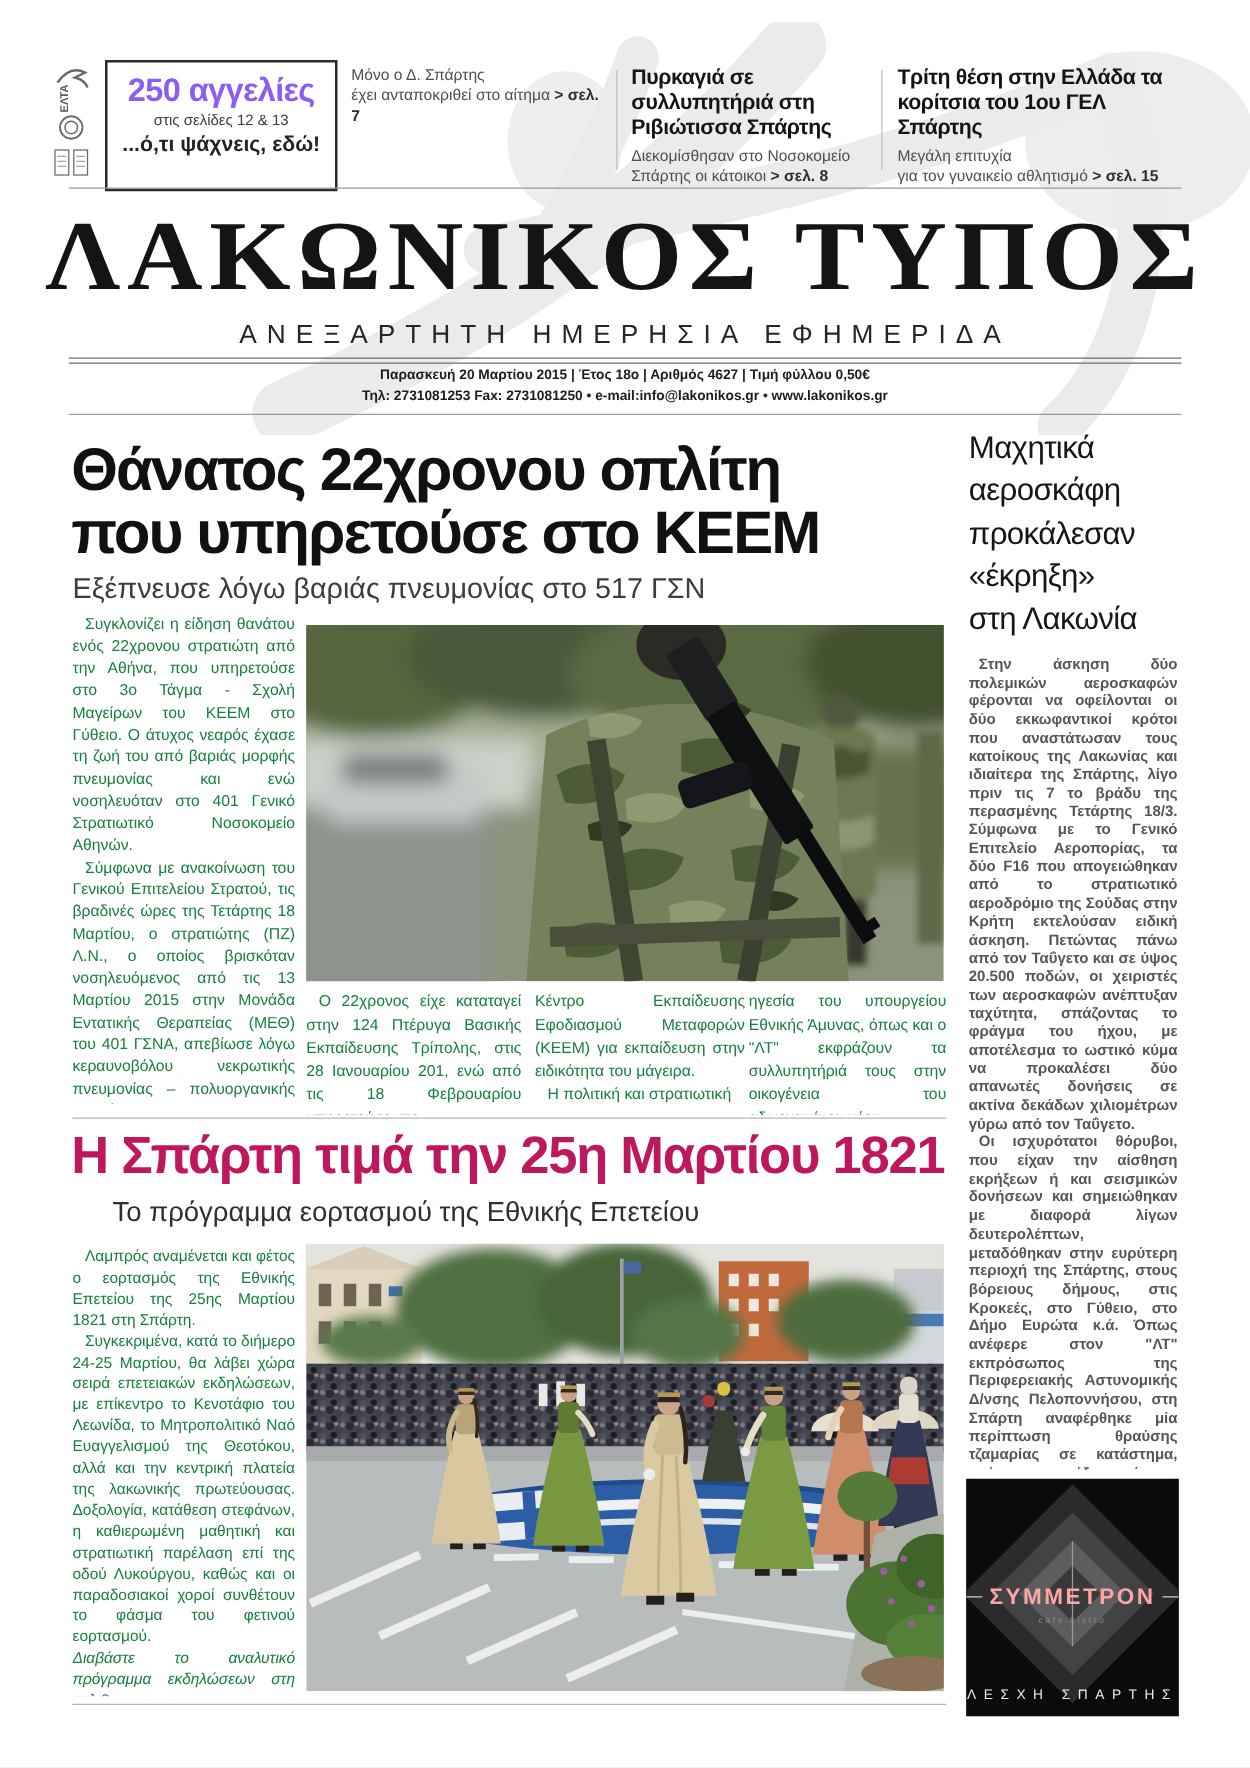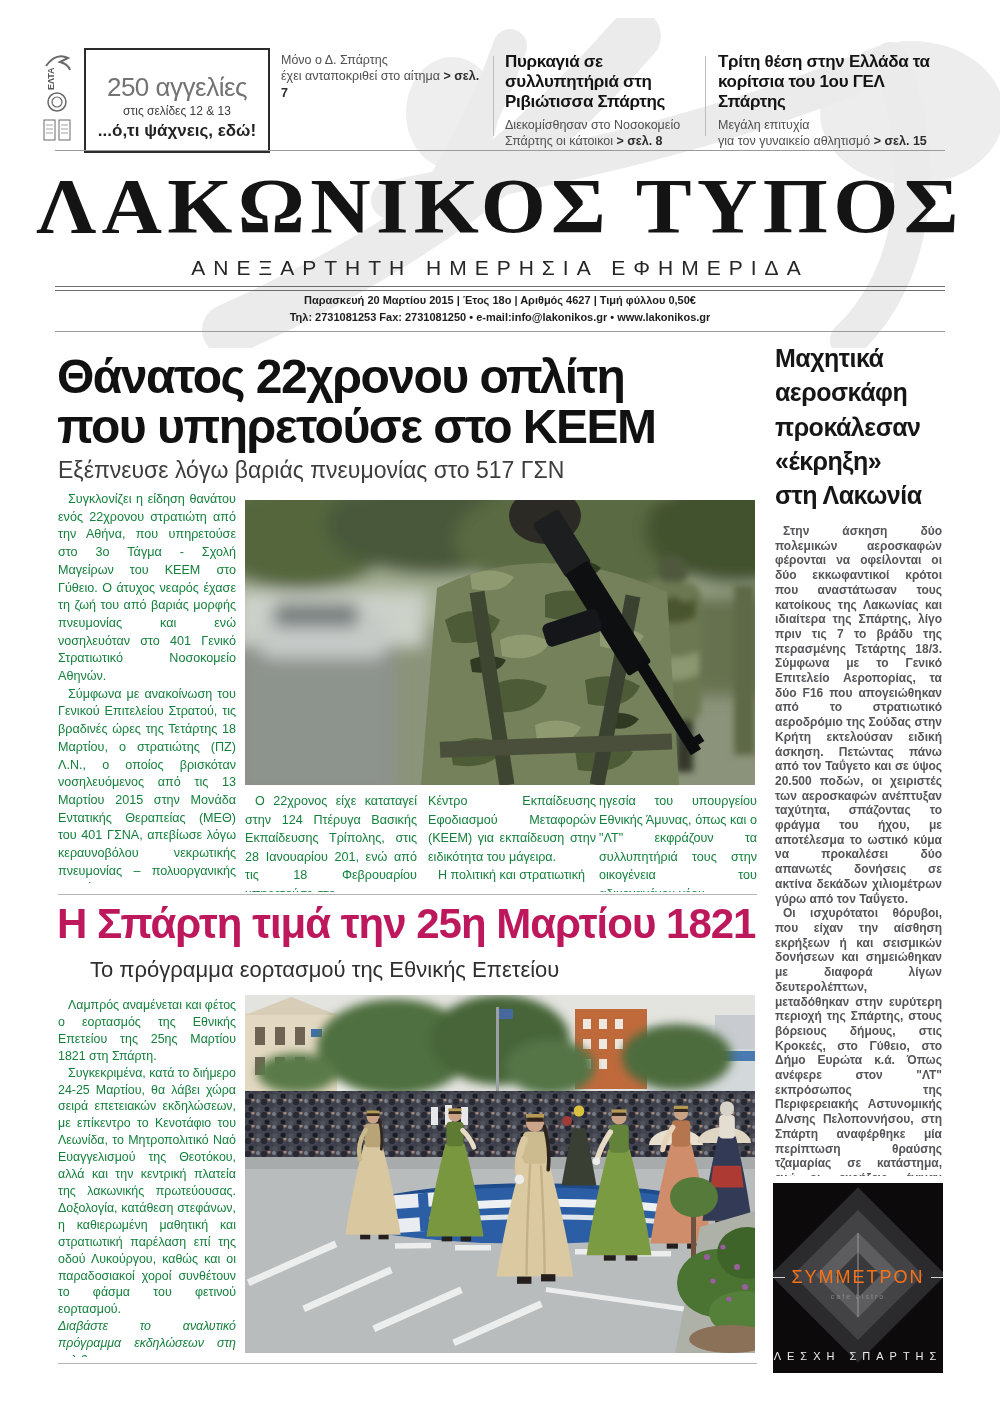--- a/index.html
+++ b/index.html
@@ -4,21 +4,21 @@
 <style>
   html,body{margin:0;padding:0;background:#e9e9e9;}
   .page{position:relative;width:1000px;height:1414px;margin:0 auto;background:#ffffff;
         font-family:"Liberation Sans",sans-serif;overflow:hidden;color:#222;}
   .abs{position:absolute;}
 
   
   .postal{left:36px;top:50px;width:44px;height:96px;}
   .classifieds{left:84px;top:48px;width:182px;height:92px;border:2px solid #2b2b2b;
                text-align:center;padding-top:9px;box-sizing:content-box;background:#fff;}
-  .cl-title{font-size:26px;font-weight:400;color:#737373;letter-spacing:-0.5px;line-height:1;margin-top:15px;}
+  .cl-title{font-size:26px;font-weight:700;color:#8b5cf6;letter-spacing:-0.5px;line-height:1;}
   .cl-line2{font-size:12px;color:#3c3c3c;margin-top:4px;}
   .cl-line3{font-size:17px;font-weight:700;color:#232323;margin-top:3px;}
 
   .teaser{top:52px;}
   .teaser h2{margin:0 0 5px 0;font-size:17px;line-height:1.17;font-weight:700;color:#141414;letter-spacing:-0.3px;}
   .teaser .sub{font-size:12.5px;line-height:1.3;color:#4f4f4f;}
   .teaser .ref{font-weight:700;color:#2d2d2d;}
   .teaser1{left:281px;width:202px;}
   .teaser2{left:505px;width:192px;}
   .teaser3{left:718px;width:226px;}
@@ -48,40 +48,40 @@
   .newsbody{font-size:12.6px;line-height:17.7px;color:#15803d;text-align:justify;}
   .newsbody p{margin:0;text-indent:10px;}
   .a1-col{left:58px;top:491px;width:178px;height:392px;overflow:hidden;}
   .photo1{left:245px;top:500px;width:510px;height:285px;}
   .cap{top:792px;height:100px;overflow:hidden;font-size:12.6px;line-height:18.6px;}
   .cap1{left:245px;width:172px;}
   .cap2{left:428px;width:168px;}
   .cap3{left:599px;width:158px;}
 
   
-  .sb-title{left:775px;top:341px;width:170px;font-size:25px;font-weight:700;line-height:1.37;
+  .sb-title{left:775px;top:341px;width:170px;font-size:25px;font-weight:400;line-height:1.37;
             letter-spacing:-0.5px;color:#161616;white-space:pre-line;}
   .sb-body{left:775px;top:524px;width:167px;height:652px;overflow:hidden;
            font-size:12px;line-height:14.7px;color:#55555a;text-align:justify;font-weight:bold;}
   .sb-body p{margin:0;text-indent:8px;}
 
   
   .a2-title{left:57px;top:903px;width:710px;font-size:42px;font-weight:700;letter-spacing:-1px;
             line-height:1;color:#be185d;}
   .a2-sub{left:58px;top:957px;width:700px;font-size:22px;color:#2f2f2f;margin-left:32px;}
   .a2-col{left:58px;top:997px;width:178px;height:360px;overflow:hidden;
           font-size:12.4px;line-height:16.9px;}
   .a2-note{font-style:italic;margin-top:2px;}
   .photo2{left:245px;top:995px;width:510px;height:358px;}
 
   
   .ad{left:773px;top:1183px;width:170px;height:190px;background:#0c0a0b;overflow:hidden;}
   .ad svg{position:absolute;left:0;top:0;}
   .ad-name-row{position:absolute;left:0;right:0;top:84px;display:flex;align-items:center;
-               justify-content:center;gap:6px;color:#f97316;font-size:18px;letter-spacing:2px;}
+               justify-content:center;gap:6px;color:#fca5a5;font-size:18px;letter-spacing:2px;font-weight:bold;}
   .ad-line{display:inline-block;width:13px;height:1px;background:#d0d0d0;}
   .ad-tag{position:absolute;left:0;right:0;top:110px;text-align:center;color:#8a8a8a;
           font-size:7px;letter-spacing:2px;}
   .ad-footer{position:absolute;left:0;right:0;bottom:11px;text-align:center;color:#ececec;
              font-size:11px;letter-spacing:6px;}
 </style>
 </head>
 <body>
 
 <div class="page">

